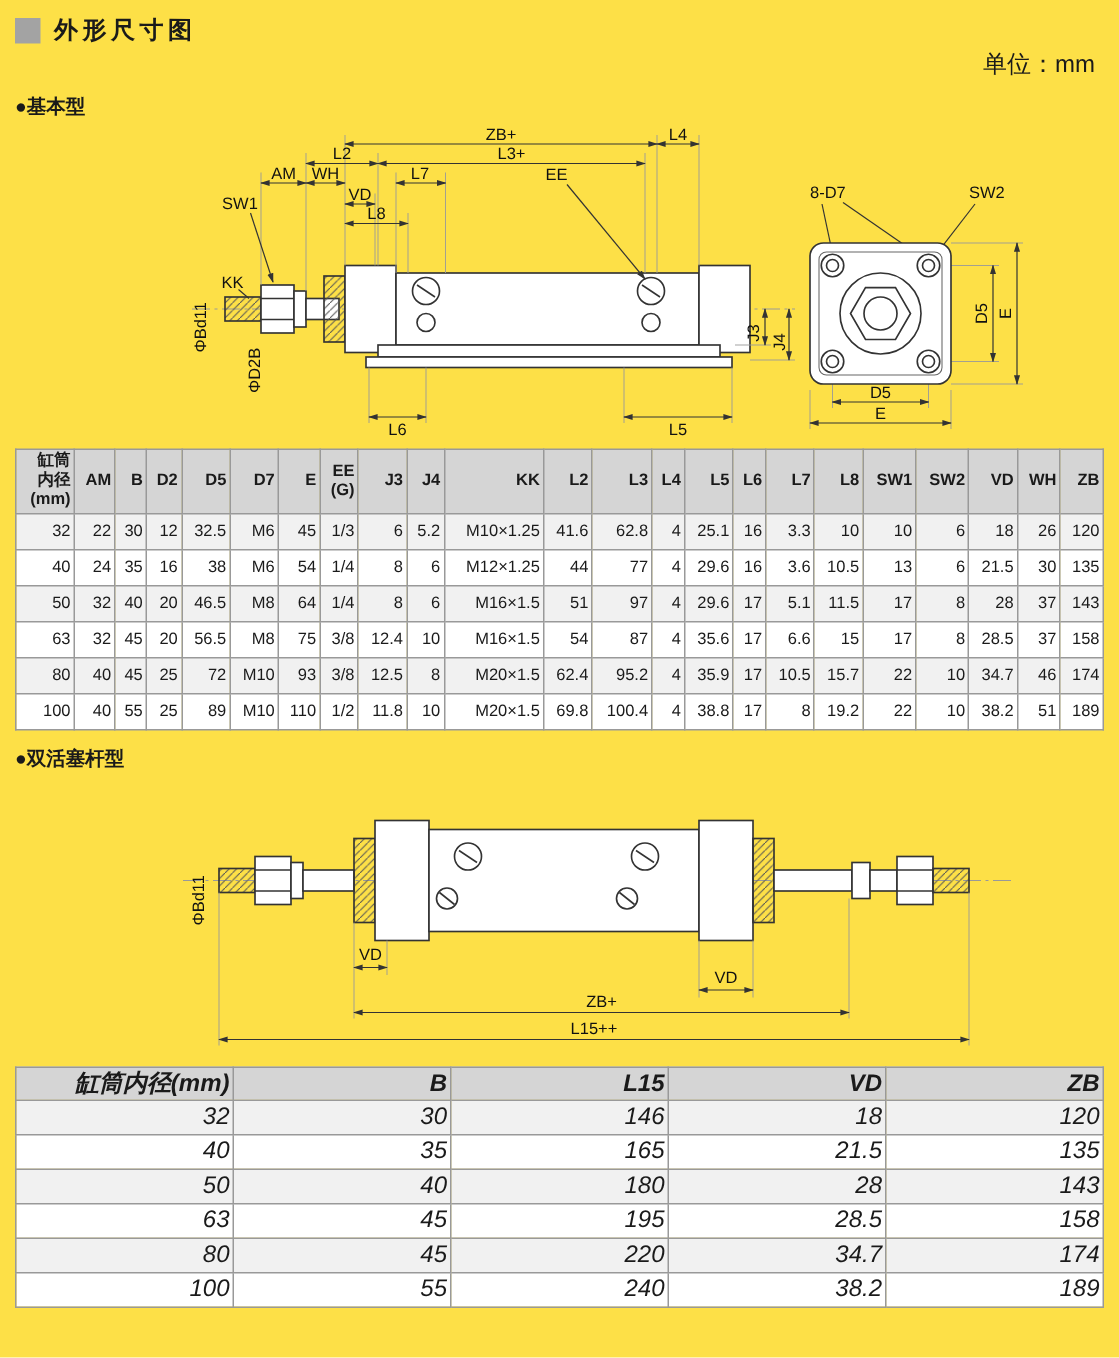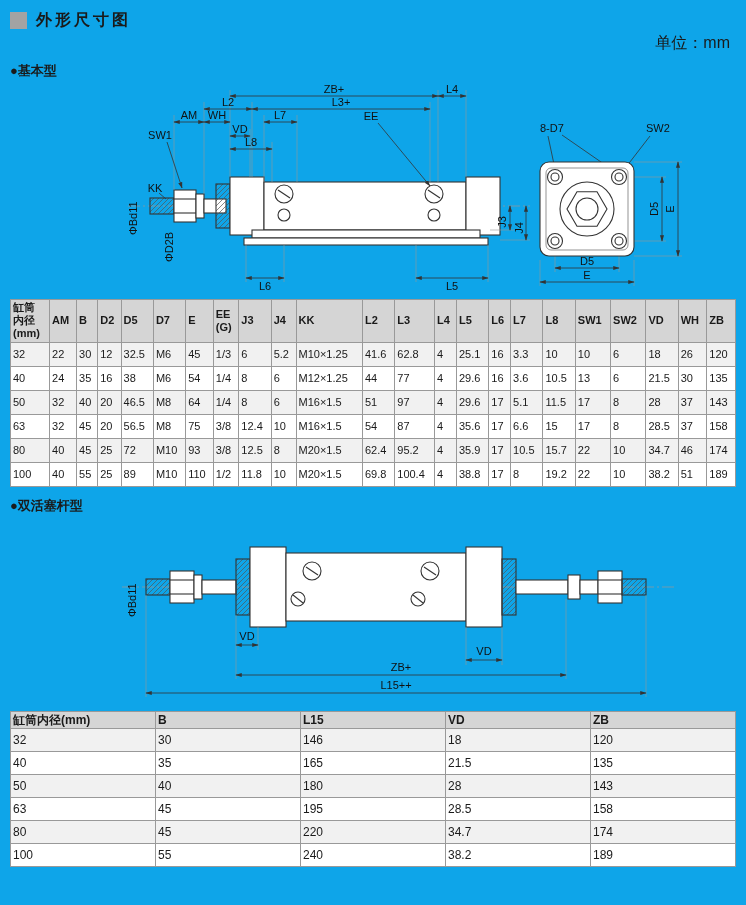--- a/index.html
+++ b/index.html
@@ -1,29 +1,29 @@
 <!DOCTYPE html>
 <html><head>
 <meta charset="utf-8">
 <style>
   html,body{margin:0;padding:0;background:#fff;}
   body{font-family:"Liberation Sans","DejaVu Sans",sans-serif;color:#1a1a1a;}
-  .page{width:746px;height:905px;box-sizing:border-box;padding:8px 10px 0;position:relative;background:#0ea5e9;overflow:hidden;}
+  .page{width:746px;height:905px;box-sizing:border-box;padding:8px 10px 0;position:relative;background:#fde047;overflow:hidden;}
   .hdr{display:flex;align-items:center;gap:9px;margin:2px 0 2px;}
   .sq{width:17px;height:17px;background:#a3a3a3;flex:0 0 auto;}
   h1{font-size:16px;margin:0;letter-spacing:3px;font-weight:bold;}
   .unit{text-align:right;font-size:16px;margin:0 6px 8px 0;}
   .seclabel{font-weight:bold;font-size:13px;margin:0 0 2px 0;}
   svg{display:block;}
   svg text{font-family:"Liberation Sans","DejaVu Sans",sans-serif;font-size:11px;fill:#111;stroke:none;}
-  table{border-collapse:collapse;width:726px;text-align:left;border:1.5px solid #666;margin:2px 0 0 0;padding-left:48px;}
+  table{border-collapse:collapse;width:726px;text-align:right;border:1.5px solid #666;margin:2px 0 0 0;padding-left:48px;}
   th,td{border:1px solid #999;padding:1px 2px;}
   .t1{font-size:11px;}
   .t1 td{height:21px;}
-  .t2{font-size:12px;table-layout:fixed;}
+  .t2{font-size:16px;table-layout:fixed;font-style:italic;}
   .t2 td{height:20px;}
   thead th{background:#d5d5d5;font-weight:bold;white-space:pre-line;line-height:1.2;}
   tbody tr:nth-child(odd){background:#f1f1f1;}
   tbody tr:nth-child(even){background:#fff;}
   .gap1{height:10px;}
 </style>
 </head>
 <body>
 
 <div class="page">

